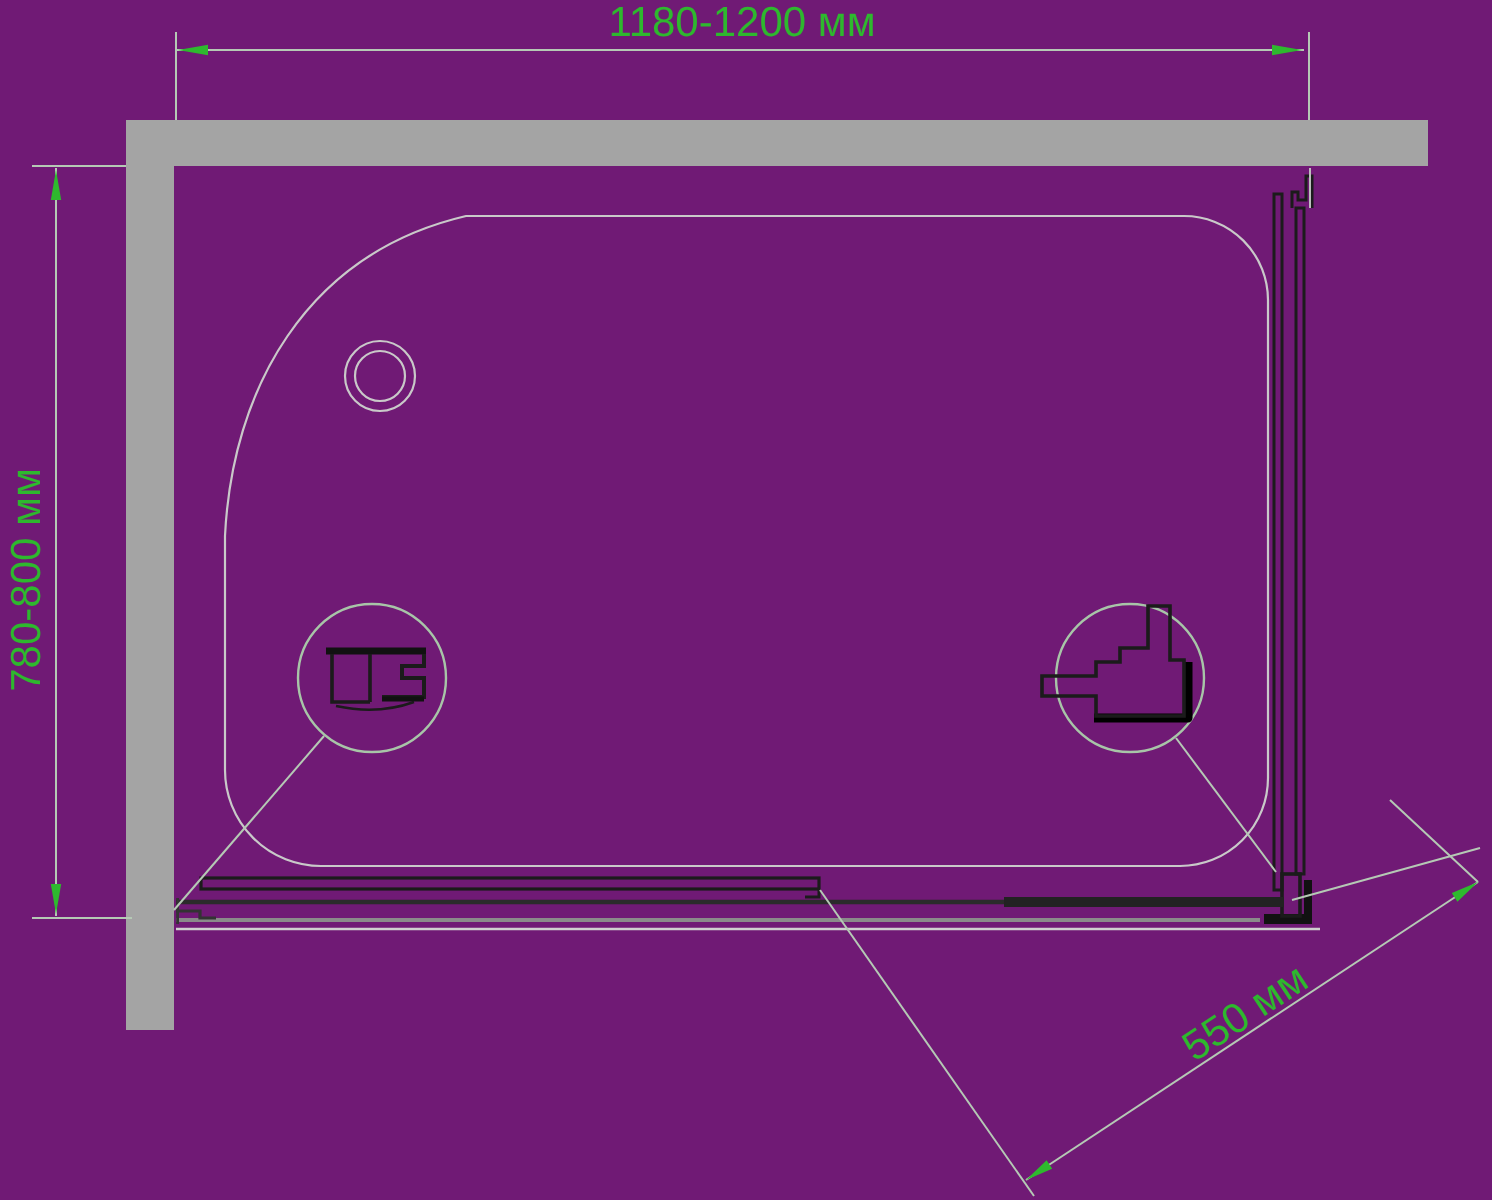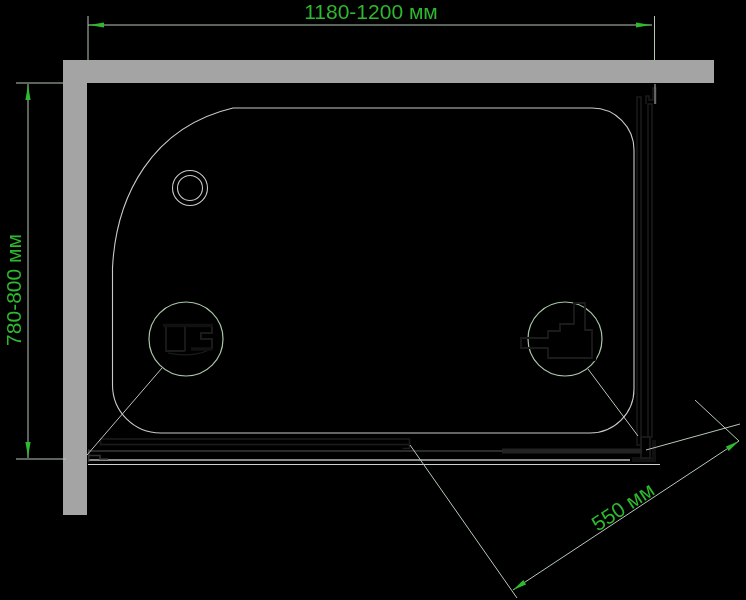--- a/index.html
+++ b/index.html
@@ -1,16 +1,16 @@
 <!DOCTYPE html>
 <html><head>
 <meta charset="utf-8">
 <style>
   html,body{margin:0;padding:0;background:#ffffff;}
-  .canvas{position:relative;width:746px;height:600px;background:#000000;overflow:hidden;
+  .canvas{position:relative;width:746px;height:600px;background:#701a75;overflow:hidden;
           font-family:"Liberation Sans",sans-serif;}
   .canvas svg{position:absolute;left:0;top:0;}
   .dim-label{position:absolute;font-size:21px;line-height:22px;color:#2eb82e;
              white-space:nowrap;text-align:center;font-family:"Liberation Sans",sans-serif;}
   .rot90{transform:rotate(-90deg);transform-origin:center;}
   .rot33{transform:rotate(-33.5deg);transform-origin:center;}
   
   .pale{stroke:#b5c9b5;stroke-width:1;fill:none;}
   .circ{stroke:#a8c5a8;stroke-width:1.2;fill:none;}
   .tray{stroke:#c9c9c9;stroke-width:1.1;fill:none;}

